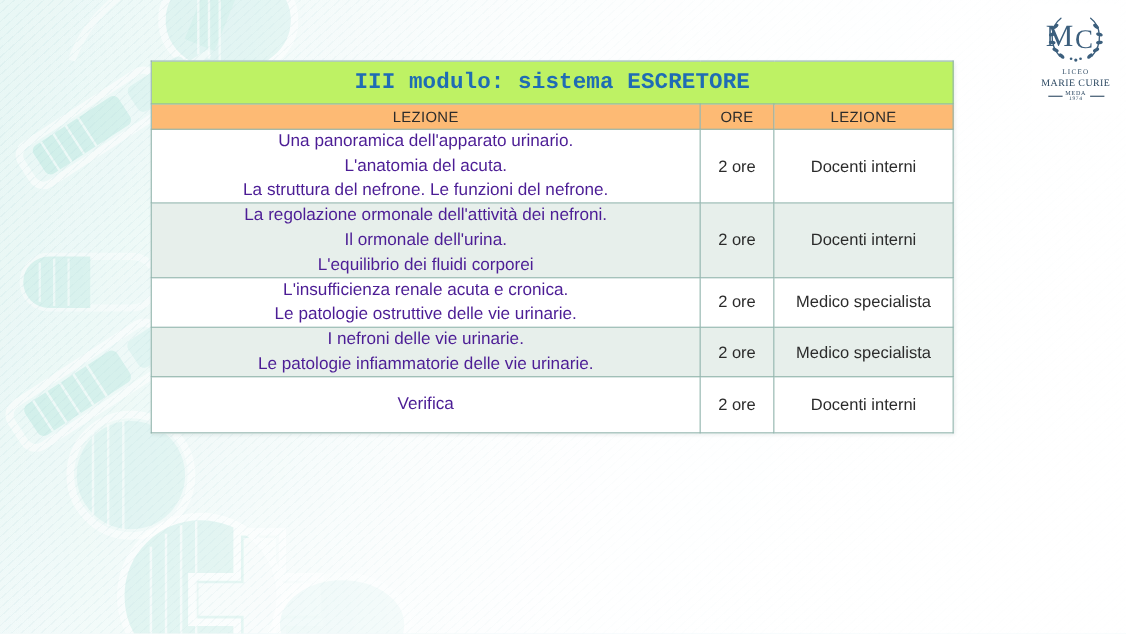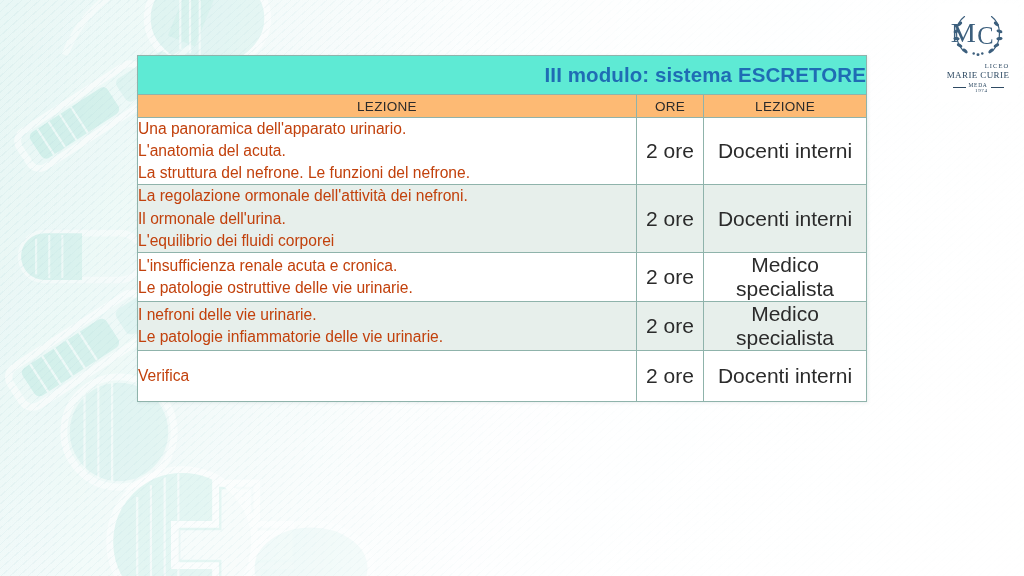--- a/index.html
+++ b/index.html
@@ -88,21 +88,21 @@
     background: #ffffff;
     display: flex;
     flex-direction: column;
     align-items: center;
     justify-content: flex-start;
     padding-top: 4px;
     box-sizing: border-box;
   }
   .logo-mark { width: 62px; height: 54px; display: block; }
   .logo-text {
-    text-align: right;
+    text-align: center;
     color: #2e4a63;
     line-height: 1.05;
     margin-top: 1px;
   }
   .logo-liceo {
     font-family: "Liberation Serif", serif;
     font-size: 6.5px;
     letter-spacing: 1.1px;
     display: block;
   }
@@ -154,24 +154,25 @@
     background: #ffffff;
     box-shadow: 1px 1px 3px rgba(90,120,120,0.12);
   }
   table.schedule td, table.schedule th {
     border: 1px solid #8fb3ab;
     padding: 0;
     vertical-align: middle;
   }
 
   .title-cell {
-    background: #5eead4;
-    text-align: right;
+    background: #bef264;
+    text-align: center;
     height: 38px;
     padding: 0 6px;
+    font-family: Liberation Mono, monospace;
   }
   .title-text {
     color: #1f6cb4;
     font-size: 20.5px;
     font-weight: bold;
     letter-spacing: .1px;
   }
 
   .subhead-cell {
     background: #fdba74;
@@ -182,27 +183,27 @@
     color: #2b2b2b;
     letter-spacing: .3px;
   }
 
   .row-white { background: #ffffff; }
   .row-mint  { background: #e7efeb; }
 
   td.lezione {
     padding: 9px 0 9px 9px;
     font-size: 15.6px;
-    color: #c2410c;
+    color: #4c1d95;
     line-height: 1.42;
-    text-align: left;
+    text-align: center;
   }
   td.ore, td.docente {
     text-align: center;
-    font-size: 21px;
+    font-size: 15px;
     color: #2b2b2b;
   }
   .lez-line { display: block; white-space: nowrap; }
 
   .col-lezione { width: 499px; }
   .col-ore     { width: 67px; }
   .col-docente { width: 163px; }
 </style>
 </head>
 <body>

